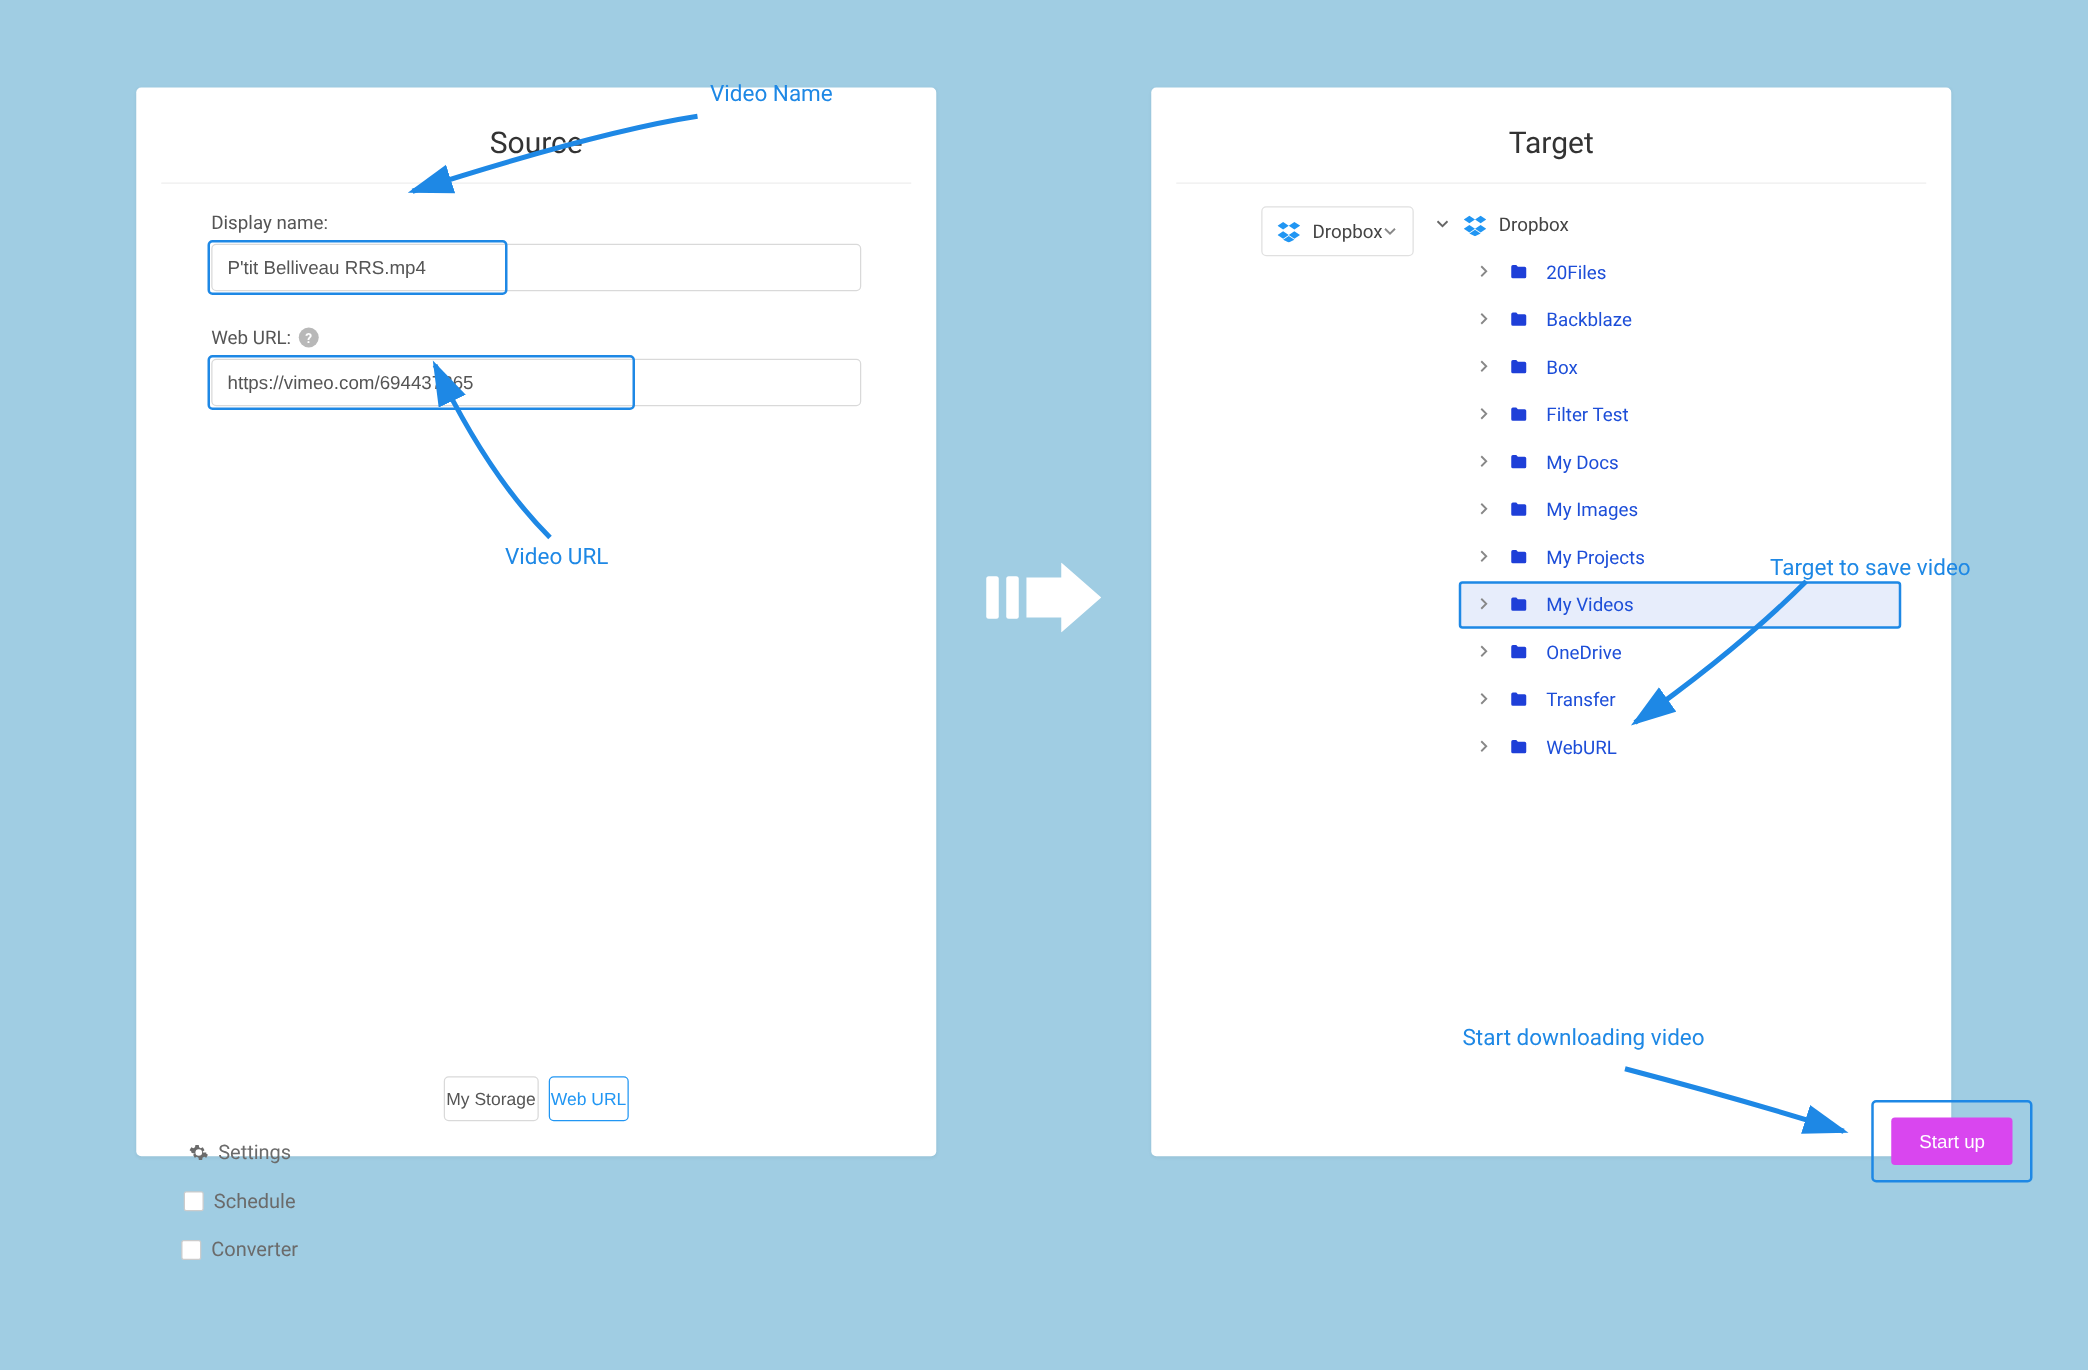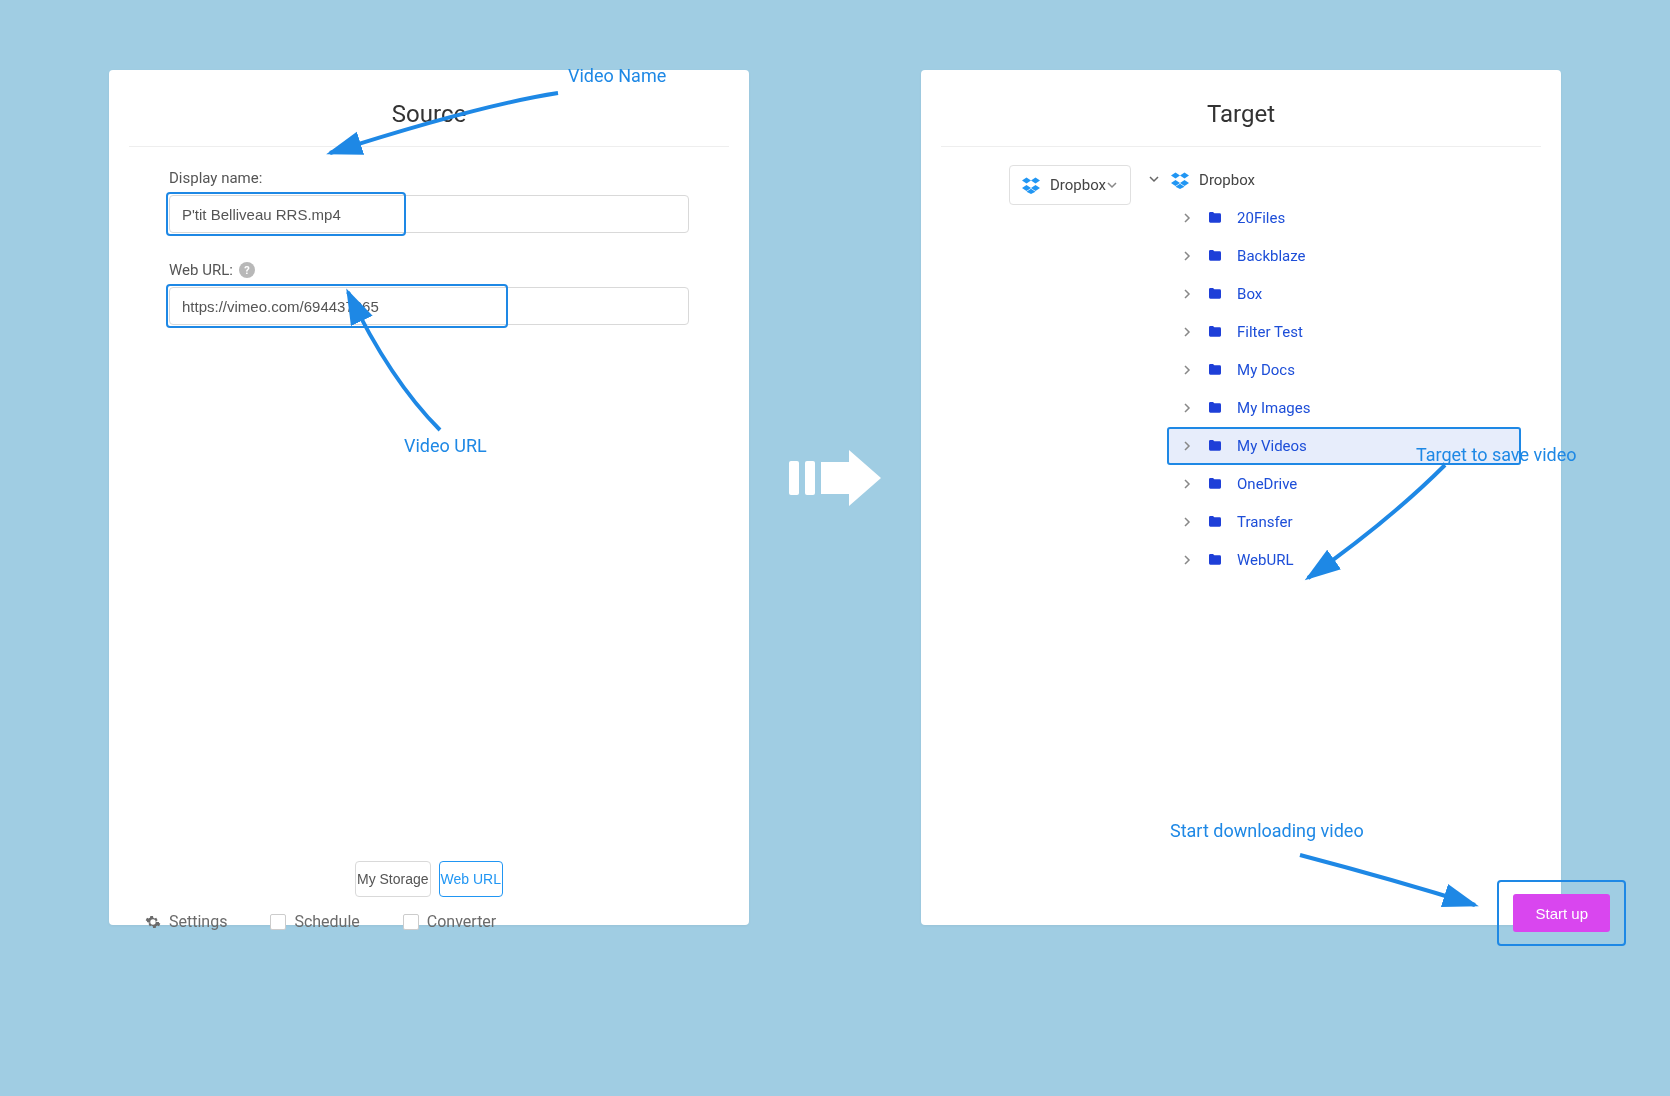--- a/index.html
+++ b/index.html
@@ -172,23 +172,25 @@
     .new-folder-btn {
       background: none; border: none; border-bottom: 1px solid #999;
       font-size: 15px; color: #555; padding: 4px 2px; cursor: pointer;
     }
     
     .bottom-bar {
       position: absolute;
       left: 145px;
       top: 912px;
       display: flex;
-      gap: 43px;
+      align-items: center;
+      gap: 20px;
       color: #6b6b6b;
       font-size: 16px;
+      flex-direction: column;
     }
     .settings-item { display: flex; align-items: center; gap: 8px; cursor: pointer; }
     .gear-icon { width: 16px; height: 16px; display: inline-flex; }
     .check-item { display: flex; align-items: center; gap: 8px; cursor: pointer; }
     .checkbox {
       width: 16px; height: 16px; border: 1px solid #ccc; background: #fff; border-radius: 2px;
     }
     .startup-wrap {
       position: absolute;
       right: 44px;
@@ -351,20 +353,31 @@
               <span class="expand"><svg width="10" height="10" viewBox="0 0 10 10">
                   <path d="M3 1l4 4-4 4" stroke="#888" stroke-width="1.5" fill="none"></path>
                 </svg></span>
               <span class="folder-icon">
                 <svg viewBox="0 0 24 24" width="20" height="16">
                   <path fill="#1e3fd8" d="M3 5a2 2 0 012-2h4l2 2h8a2 2 0 012 2v10a2 2 0 01-2 2H5a2 2 0 01-2-2V5z"></path>
                 </svg>
               </span>
               <span>My Images</span>
             </li>
+            <li class="tree-item">
+              <span class="expand"><svg width="10" height="10" viewBox="0 0 10 10">
+                  <path d="M3 1l4 4-4 4" stroke="#888" stroke-width="1.5" fill="none"></path>
+                </svg></span>
+              <span class="folder-icon">
+                <svg viewBox="0 0 24 24" width="20" height="16">
+                  <path fill="#1e3fd8" d="M3 5a2 2 0 012-2h4l2 2h8a2 2 0 012 2v10a2 2 0 01-2 2H5a2 2 0 01-2-2V5z"></path>
+                </svg>
+              </span>
+              <span>My Projects</span>
+            </li>
             <li class="tree-item selected">
               <span class="expand"><svg width="10" height="10" viewBox="0 0 10 10">
                   <path d="M3 1l4 4-4 4" stroke="#888" stroke-width="1.5" fill="none"></path>
                 </svg></span>
               <span class="folder-icon">
                 <svg viewBox="0 0 24 24" width="20" height="16">
                   <path fill="#1e3fd8" d="M3 5a2 2 0 012-2h4l2 2h8a2 2 0 012 2v10a2 2 0 01-2 2H5a2 2 0 01-2-2V5z"></path>
                 </svg>
               </span>
               <span>My Videos</span>

